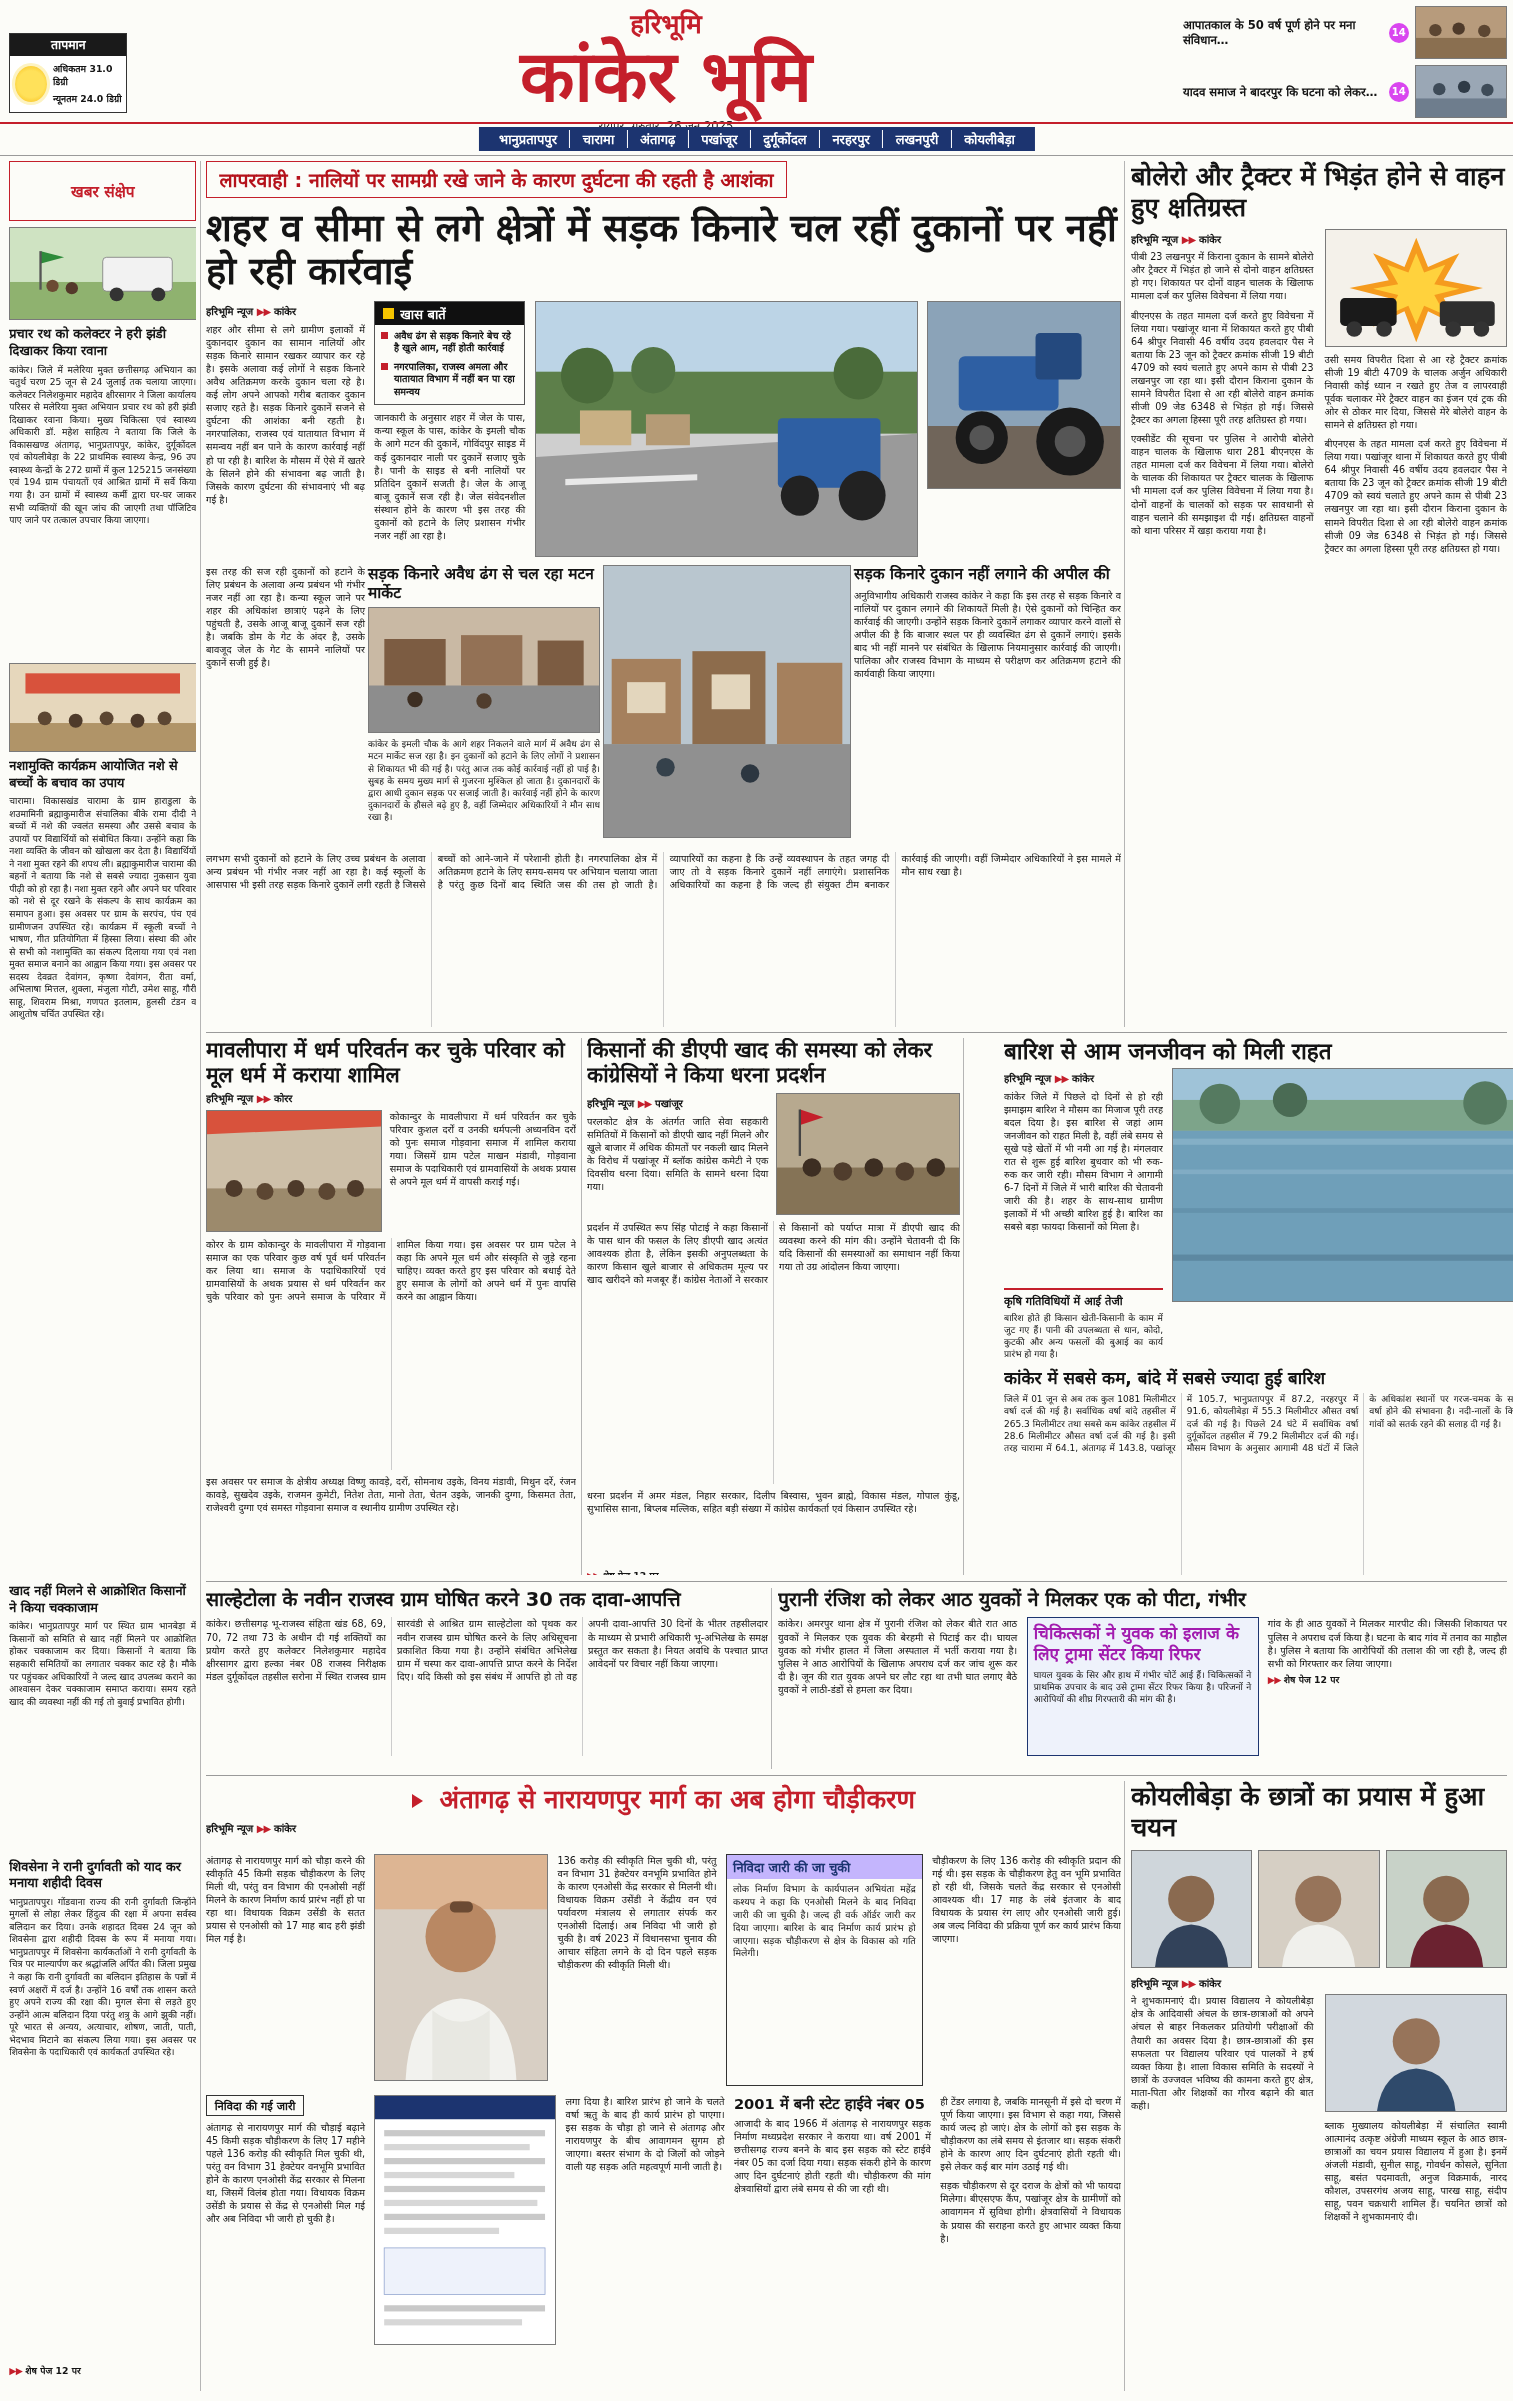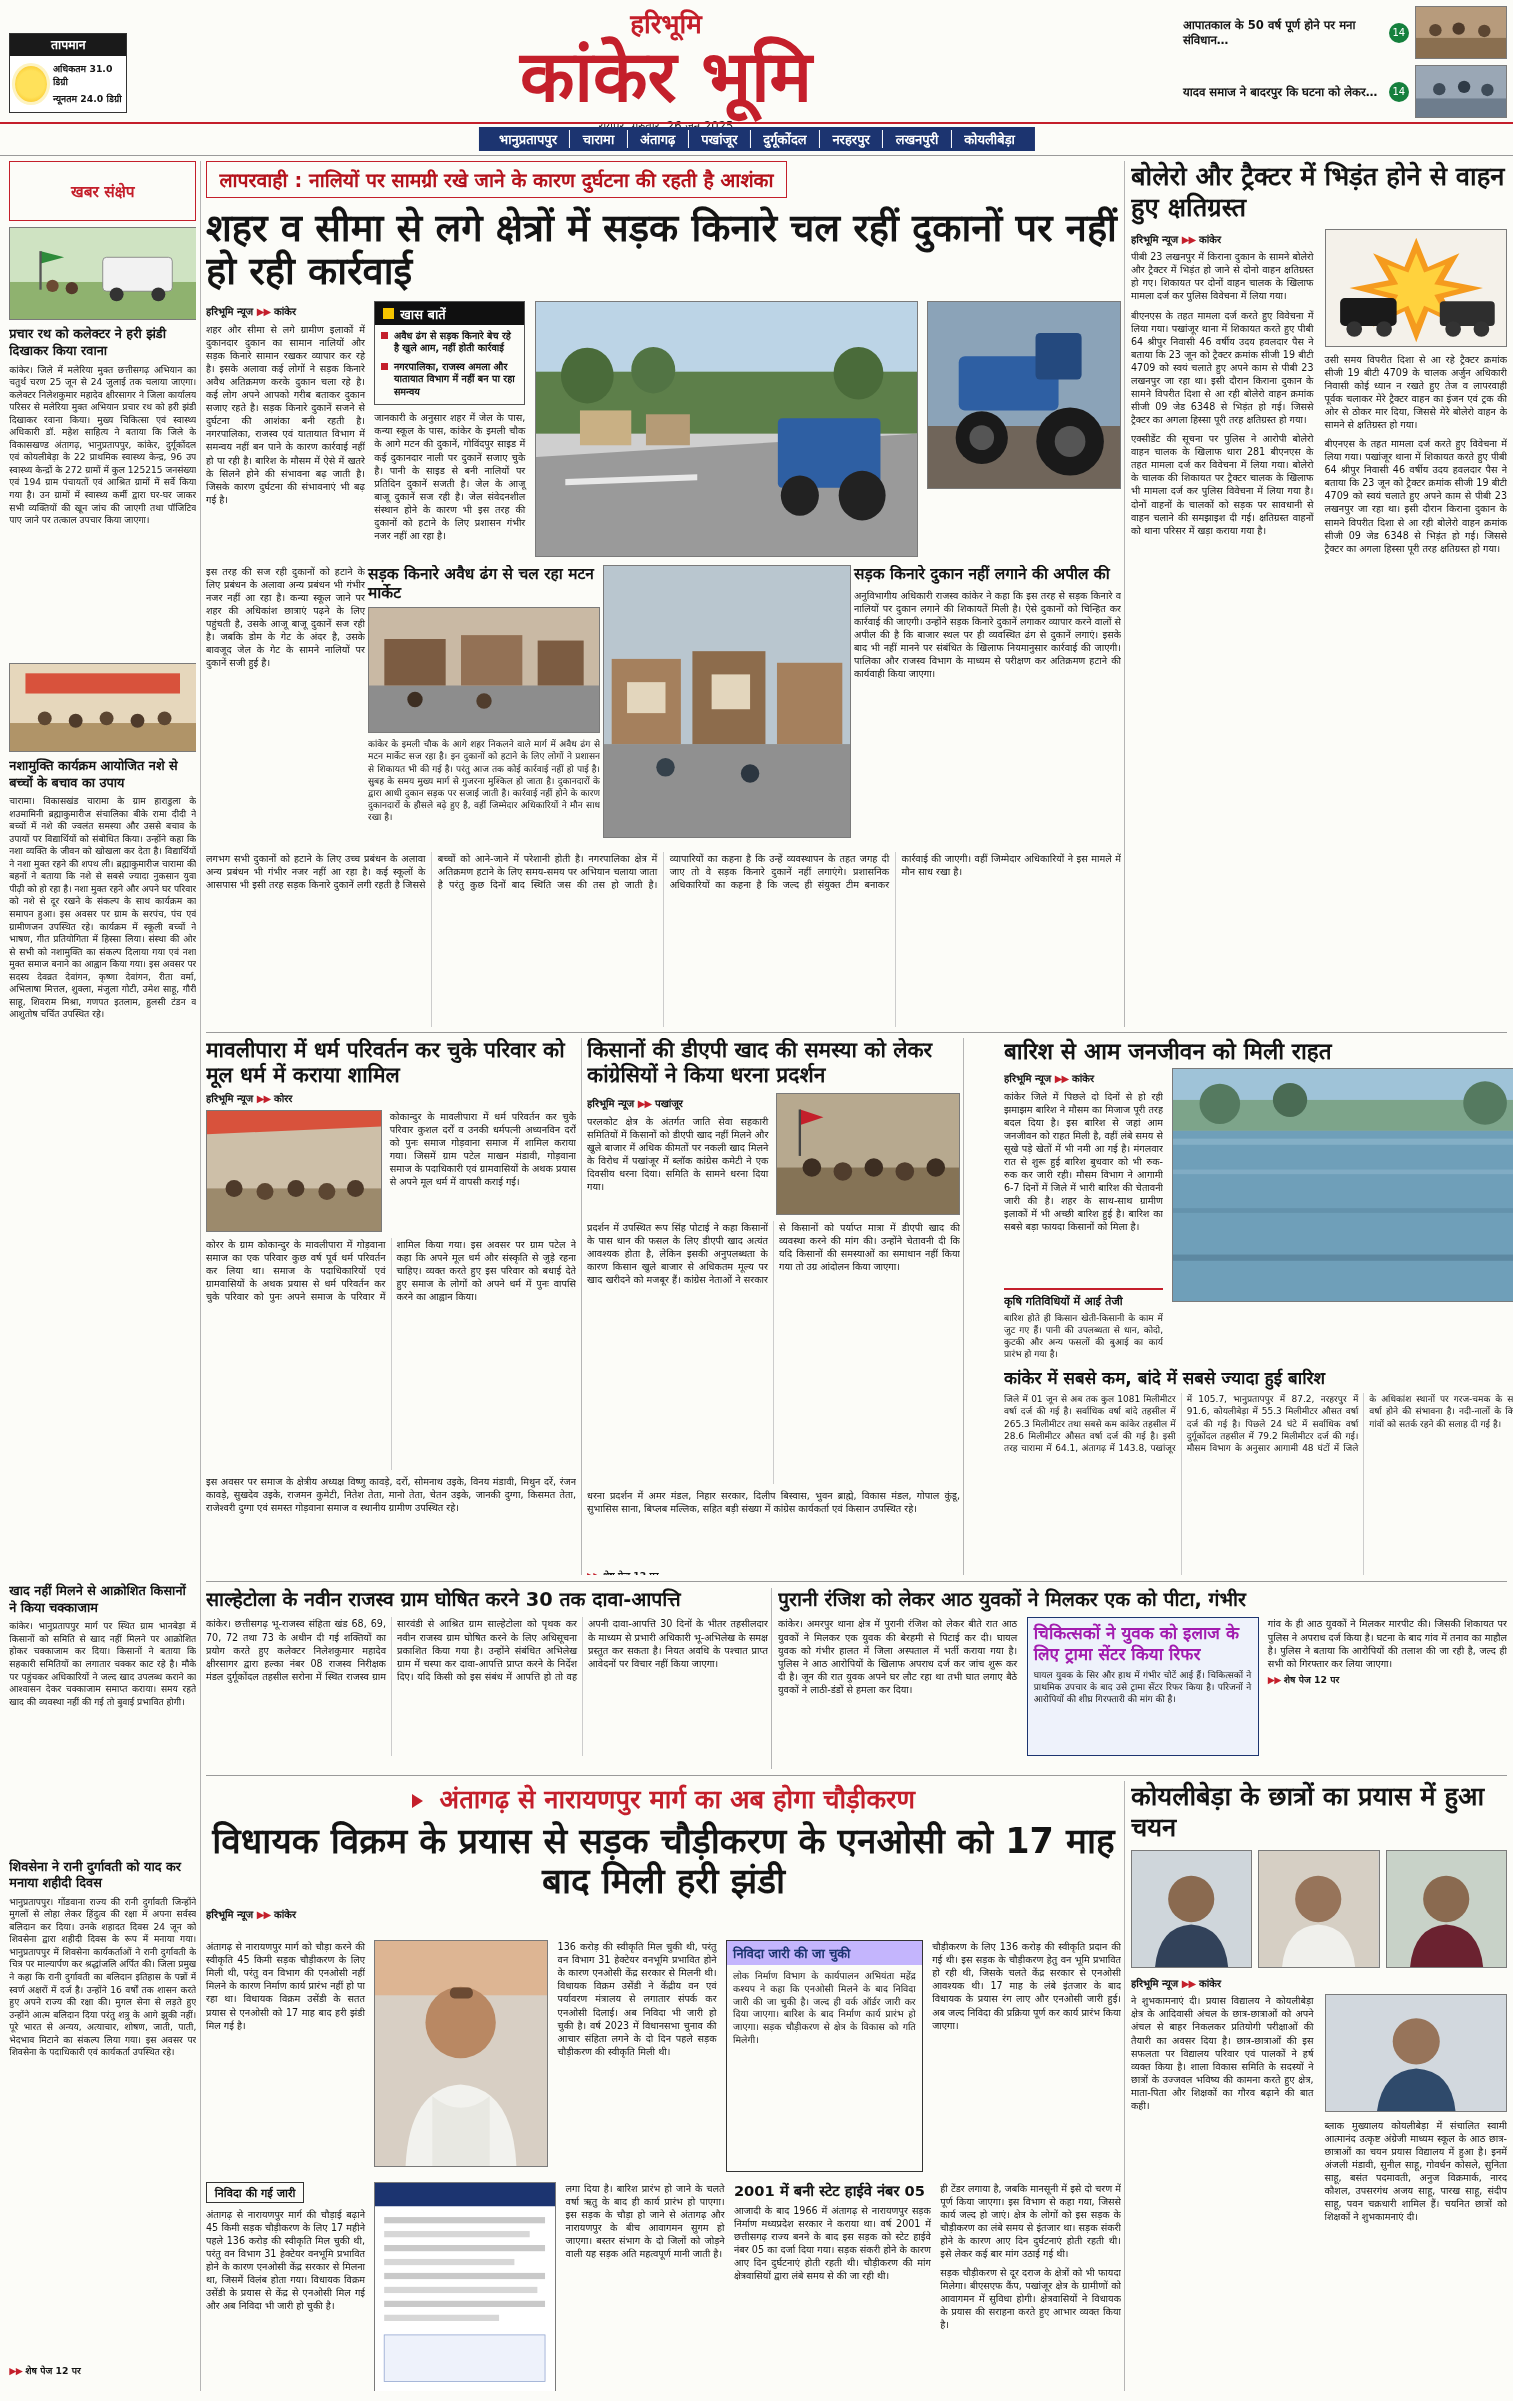--- a/index.html
+++ b/index.html
@@ -17,21 +17,21 @@
   .weather-body{display:flex;align-items:center;gap:6.2px;padding:6.2px 4.6px;}
   .sun{width:36px;height:36px;border-radius:50%;background:radial-gradient(circle at 50% 50%,#ffe15a 55%,#f7b90f 100%);box-shadow:0 0 0 3.1px #fdf3c2;}
   .temps{display:flex;flex-direction:column;gap:4.6px;font-size:9.3px;font-weight:bold;}
   .masthead{text-align:center;}
   .brand{color:#c41f2b;font-size:26px;font-weight:bold;}
   .title{color:#c41f2b;font-size:71px;font-weight:800;line-height:1.02;}
   .dateline{font-size:11.6px;color:#222;margin-top:4.6px;}
   .briefs{display:flex;flex-direction:column;gap:6.2px;}
   .brief{display:flex;align-items:center;gap:6.2px;}
   .brief-text{flex:1;font-size:11.6px;font-weight:bold;line-height:1.25;}
-  .brief-num{width:20px;height:20px;border-radius:50%;background:#15803d;color:#fff;font-size:10px;font-weight:normal;
+  .brief-num{width:20px;height:20px;border-radius:50%;background:#d946ef;color:#fff;font-size:10px;font-weight:bold;
              display:flex;align-items:center;justify-content:center;flex:0 0 auto;}
   .hr-red{position:absolute;height:1.5px;background:#c41f2b;}
   .nav{position:absolute;left:50%;transform:translateX(-50%);background:#1c3470;color:#fff;display:flex;padding:3.1px 7.7px;}
   .nav span{font-size:13px;font-weight:bold;padding:0 12.4px;border-right:1.5px solid #fff;white-space:nowrap;}
   .nav span:last-child{border-right:none;}
 
   
   .ph{position:relative;border:0.8px solid #7a7a7a;overflow:hidden;background:#cfcfcf;}
   .ph svg{position:absolute;inset:0;width:100%;height:100%;}
 
@@ -447,21 +447,20 @@
     </div>
   </div>
 
   <div class="hrule" style="left:206px;top:1775px;width:1301px;"></div>
 
   <div class="abs clip" style="left:206px;top:1781px;width:915px;height:610px;">
     <div class="red-kicker">
       <span class="orn"></span>
       <span>अंतागढ़ से  नारायणपुर मार्ग का अब होगा चौड़ीकरण</span>
     </div>
-    <div class="big-headline">विधायक विक्रम के प्रयास से सड़क चौड़ीकरण के एनओसी को 17 माह बाद मिली हरी झंडी</div>
     <div class="byline">
       <span>हरिभूमि न्यूज</span>
       <span class="arrows">▶▶</span>
       <span>कांकेर</span>
     </div>
     <div style="display:grid;grid-template-columns:159px 174px 159px 197px 1fr;gap:9.3px;height:232px;overflow:hidden;margin-top:19px;">
       <div class="body-t jtext">अंतागढ़ से नारायणपुर मार्ग को चौड़ा करने की स्वीकृति 45 किमी सड़क चौड़ीकरण के लिए मिली थी, परंतु वन विभाग की एनओसी नहीं मिलने के कारण निर्माण कार्य प्रारंभ नहीं हो पा रहा था। विधायक विक्रम उसेंडी के सतत प्रयास से एनओसी को 17 माह बाद हरी झंडी मिल गई है।</div>
       <div class="ph" style="height:225px;">
         <svg viewBox="0 0 225 290" preserveAspectRatio="none">
             <rect width="225" height="290" fill="#d8cfc4"></rect>

